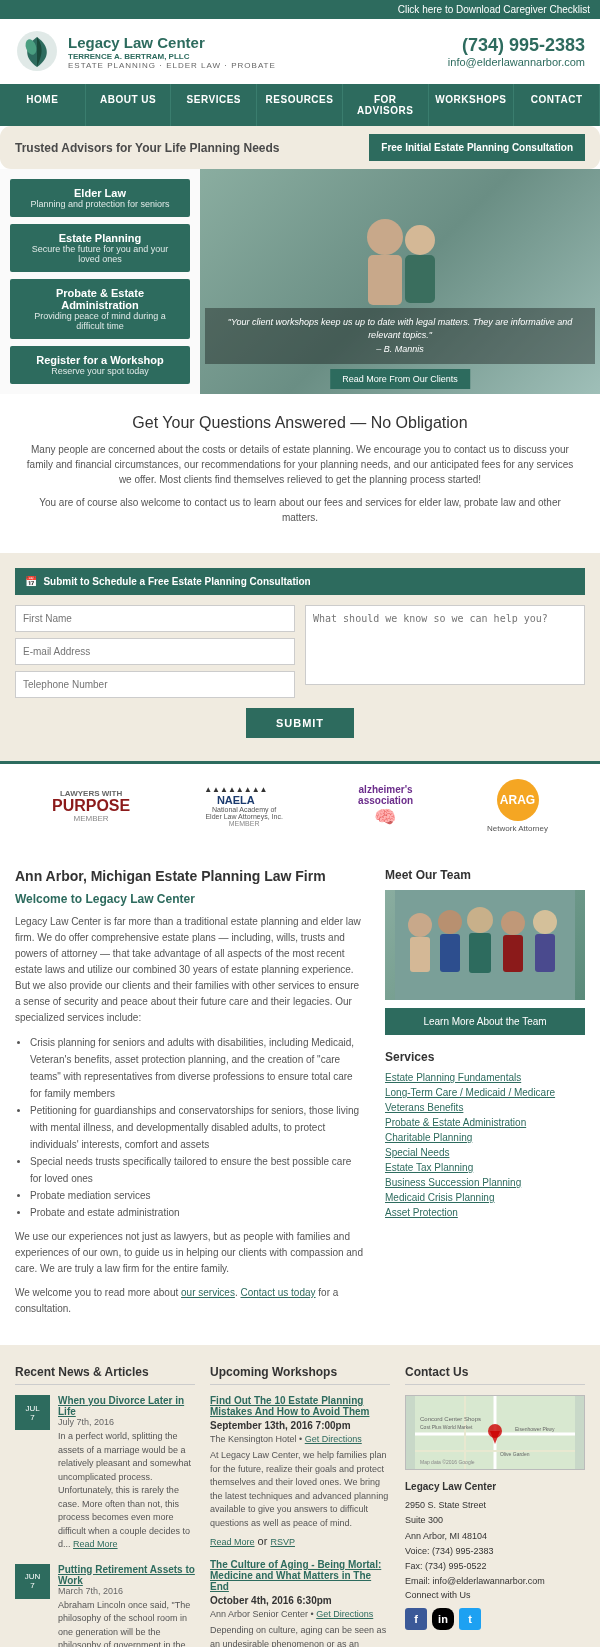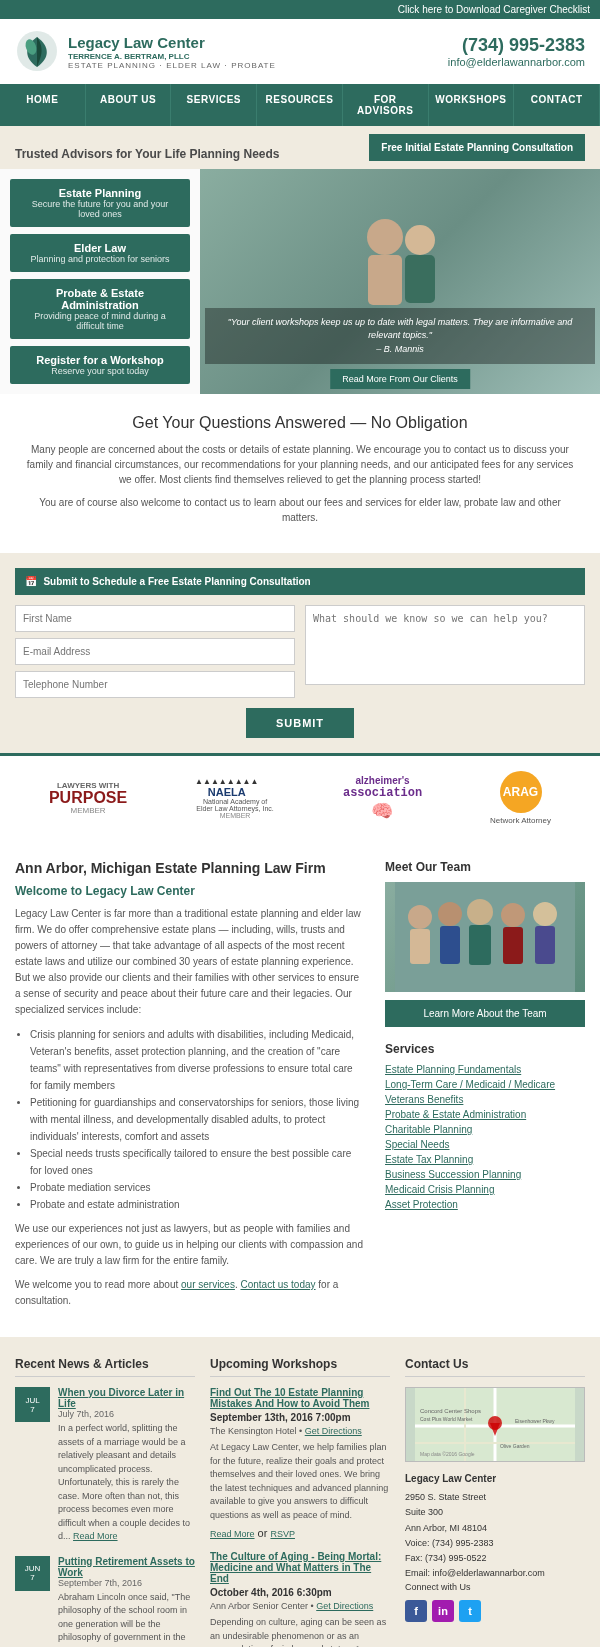--- a/index.html
+++ b/index.html
@@ -32,21 +32,21 @@
 
     
     .form-section { background: #f0ebe0; padding: 15px; display: flex; gap: 15px; }
     .form-left { flex: 1; }
     .form-header { background: #2d6b5e; color: #fff; padding: 8px 10px; font-size: 10px; font-weight: bold; margin-bottom: 10px; display: flex; align-items: center; gap: 6px; }
     .form-fields { display: flex; gap: 10px; }
     .form-col-left { flex: 1; display: flex; flex-direction: column; gap: 6px; }
     .form-col-right { flex: 1; }
     .form-input { border: 1px solid #ccc; padding: 7px; font-size: 10px; width: 100%; color: #999; background: #fff; }
     .form-textarea { border: 1px solid #ccc; padding: 7px; font-size: 10px; width: 100%; height: 80px; color: #999; background: #fff; resize: none; }
-    .submit-btn { background: #2d6b5e; color: #fff; border: none; padding: 9px 30px; font-size: 11px; cursor: pointer; display: block; margin: 10px auto 0; font-weight: bold; letter-spacing: 1px; }
+    .submit-btn { background: #2d6b5e; color: #fff; border: none; padding: 9px 30px; font-size: 11px; cursor: pointer; display: block; margin: 10px auto 8px; font-weight: bold; letter-spacing: 1px; }
     .form-right { width: 160px; }
     .form-right-title { font-size: 11px; font-weight: bold; color: #333; margin-bottom: 8px; }
     .guide-img { background: #ddd; width: 140px; height: 100px; display: flex; align-items: center; justify-content: center; font-size: 9px; color: #666; text-align: center; padding: 5px; border: 1px solid #bbb; }
 
     
     .partners { background: #fff; padding: 15px; display: flex; align-items: center; justify-content: space-around; border-top: 3px solid #2d6b5e; }
 
     
     .main-content { display: flex; padding: 20px 15px; gap: 20px; background: #fff; }
     .main-left { flex: 1; }
@@ -74,26 +74,26 @@
     .workshop-title { font-size: 10px; color: #2d6b5e; font-weight: bold; cursor: pointer; text-decoration: underline; margin-bottom: 3px; }
     .workshop-date { font-size: 10px; font-weight: bold; color: #333; margin-bottom: 3px; }
     .workshop-loc { font-size: 9px; color: #555; margin-bottom: 5px; }
     .workshop-text { font-size: 9px; color: #555; line-height: 1.5; margin-bottom: 5px; }
     .workshop-link { color: #2d6b5e; font-size: 9px; text-decoration: underline; cursor: pointer; }
     .contact-details { font-size: 9px; color: #333; line-height: 1.7; }
     .contact-details strong { font-size: 10px; display: block; margin-bottom: 3px; }
     .social-icons { display: flex; gap: 5px; margin-top: 8px; }
     .social-icon { width: 22px; height: 22px; border-radius: 3px; display: flex; align-items: center; justify-content: center; font-size: 11px; font-weight: bold; cursor: pointer; color: #fff; }
     .social-fb { background: #3b5998; }
-    .social-li { background: #a21caf; }
+    .social-li { background: #000000; border-radius: 8px; }
     .social-tw { background: #1da1f2; }
 
     
     .hero-full { position: relative; }
-    .hero-strip { background: #f0ebe0; display: flex; align-items: flex-end; padding: 8px 15px; gap: 10px; flex-wrap: wrap; }
+    .hero-strip { background: #f0ebe0; display: flex; align-items: center; padding: 8px 15px; gap: 10px; flex-wrap: wrap; border-radius: 11px; }
     .hero-strip-text { font-size: 12px; font-weight: bold; color: #4a4a4a; flex: 1; }
     .hero-strip-btn { background: #2d6b5e; color: #fff; padding: 8px 12px; font-size: 10px; font-weight: bold; cursor: pointer; white-space: nowrap; }
     .hero-main { display: flex; min-height: 170px; }
     .hero-main-left { width: 200px; background: rgba(0,0,0,0.02); padding: 10px; display: flex; flex-direction: column; gap: 7px; z-index: 2; position: relative; }
     .hero-main-right { flex: 1; background: linear-gradient(to bottom right, #a0bfb8, #7a9f98); position: relative; overflow: hidden; }
   </style>
 </head>
 <body>
 
 <div class="top-bar">
@@ -132,26 +132,26 @@
 </nav>
 
 <div class="hero-full">
   <div class="hero-strip">
     <span class="hero-strip-text">Trusted Advisors for Your Life Planning Needs</span>
     <div class="hero-strip-btn">Free Initial Estate Planning Consultation</div>
   </div>
   <div class="hero-main">
     <div class="hero-main-left">
       <div class="hero-btn">
+        <div class="hero-btn-title">Elder Law</div>
+        <div class="hero-btn-sub">Planning and protection for seniors</div>
+      </div>
+      <div class="hero-btn">
         <div class="hero-btn-title">Estate Planning</div>
         <div class="hero-btn-sub">Secure the future for you and your loved ones</div>
-      </div>
-      <div class="hero-btn">
-        <div class="hero-btn-title">Elder Law</div>
-        <div class="hero-btn-sub">Planning and protection for seniors</div>
       </div>
       <div class="hero-btn">
         <div class="hero-btn-title">Probate &amp; Estate Administration</div>
         <div class="hero-btn-sub">Providing peace of mind during a difficult time</div>
       </div>
       <div class="hero-btn">
         <div class="hero-btn-title">Register for a Workshop</div>
         <div class="hero-btn-sub">Reserve your spot today</div>
       </div>
     </div>
@@ -212,21 +212,21 @@
       <div style="display:flex;flex-direction:column;align-items:center;">
         <div style="font-size:8px;color:#333;font-weight:bold;">▲▲▲▲▲▲▲▲</div>
         <div style="font-size:11px;color:#1a3a6e;font-weight:bold;">NAELA</div>
       </div>
     </div>
     <div style="font-size:7px;color:#555;max-width:80px;">National Academy of Elder Law Attorneys, Inc.</div>
     <div style="font-size:7px;color:#888;">MEMBER</div>
   </div>
   <div style="text-align:center;">
     <div style="color:#6b2d8b;font-size:10px;font-weight:bold;">alzheimer's</div>
-    <div style="color:#6b2d8b;font-size:12px;font-weight:bold;font-family:Liberation Mono, monospace;">association</div>
+    <div style="color:#6b2d8b;font-size:10px;font-weight:bold;">association</div>
     <div style="font-size:18px;">🧠</div>
   </div>
   <div style="text-align:center;">
     <div style="width:42px;height:42px;background:#f5a623;border-radius:50%;display:flex;align-items:center;justify-content:center;font-size:12px;font-weight:bold;color:#fff;margin:0 auto;">ARAG</div>
     <div style="font-size:8px;color:#555;margin-top:3px;">Network Attorney</div>
   </div>
 </div>
 
 <div class="main-content">
   <div class="main-left">
@@ -287,34 +287,34 @@
 
     <div class="news-item">
       <div class="news-date-box">
         <span>JUL</span>
         <span>7</span>
       </div>
       <div>
         <div class="news-title">When you Divorce Later in Life</div>
         <div class="news-date">July 7th, 2016</div>
         <div class="news-text">
-          <span>In a perfect world, splitting the assets of a marriage would be a relatively pleasant and details uncomplicated process. Unfortunately, this is rarely the case. More often than not, this process becomes even more difficult when a couple decides to d...</span>
+          <span>In a perfect world, splitting the assets of a marriage would be a relatively pleasant and somewhat uncomplicated process. Unfortunately, this is rarely the case. More often than not, this process becomes even more difficult when a couple decides to d...</span>
           <a class="news-readmore">Read More</a>
         </div>
       </div>
     </div>
 
     <div class="news-item">
       <div class="news-date-box">
         <span>JUN</span>
         <span>7</span>
       </div>
       <div>
         <div class="news-title">Putting Retirement Assets to Work</div>
-        <div class="news-date">September 7th, 2016</div>
+        <div class="news-date">March 7th, 2016</div>
         <div class="news-text">
           <span>Abraham Lincoln once said, "The philosophy of the school room in one generation will be the philosophy of government in the next." Consequently, many parents and grandparents value higher education and want to help pay for the college costs of th...</span>
           
         </div>
       </div>
     </div>
 
   </div>
 
   <div class="bottom-col">

